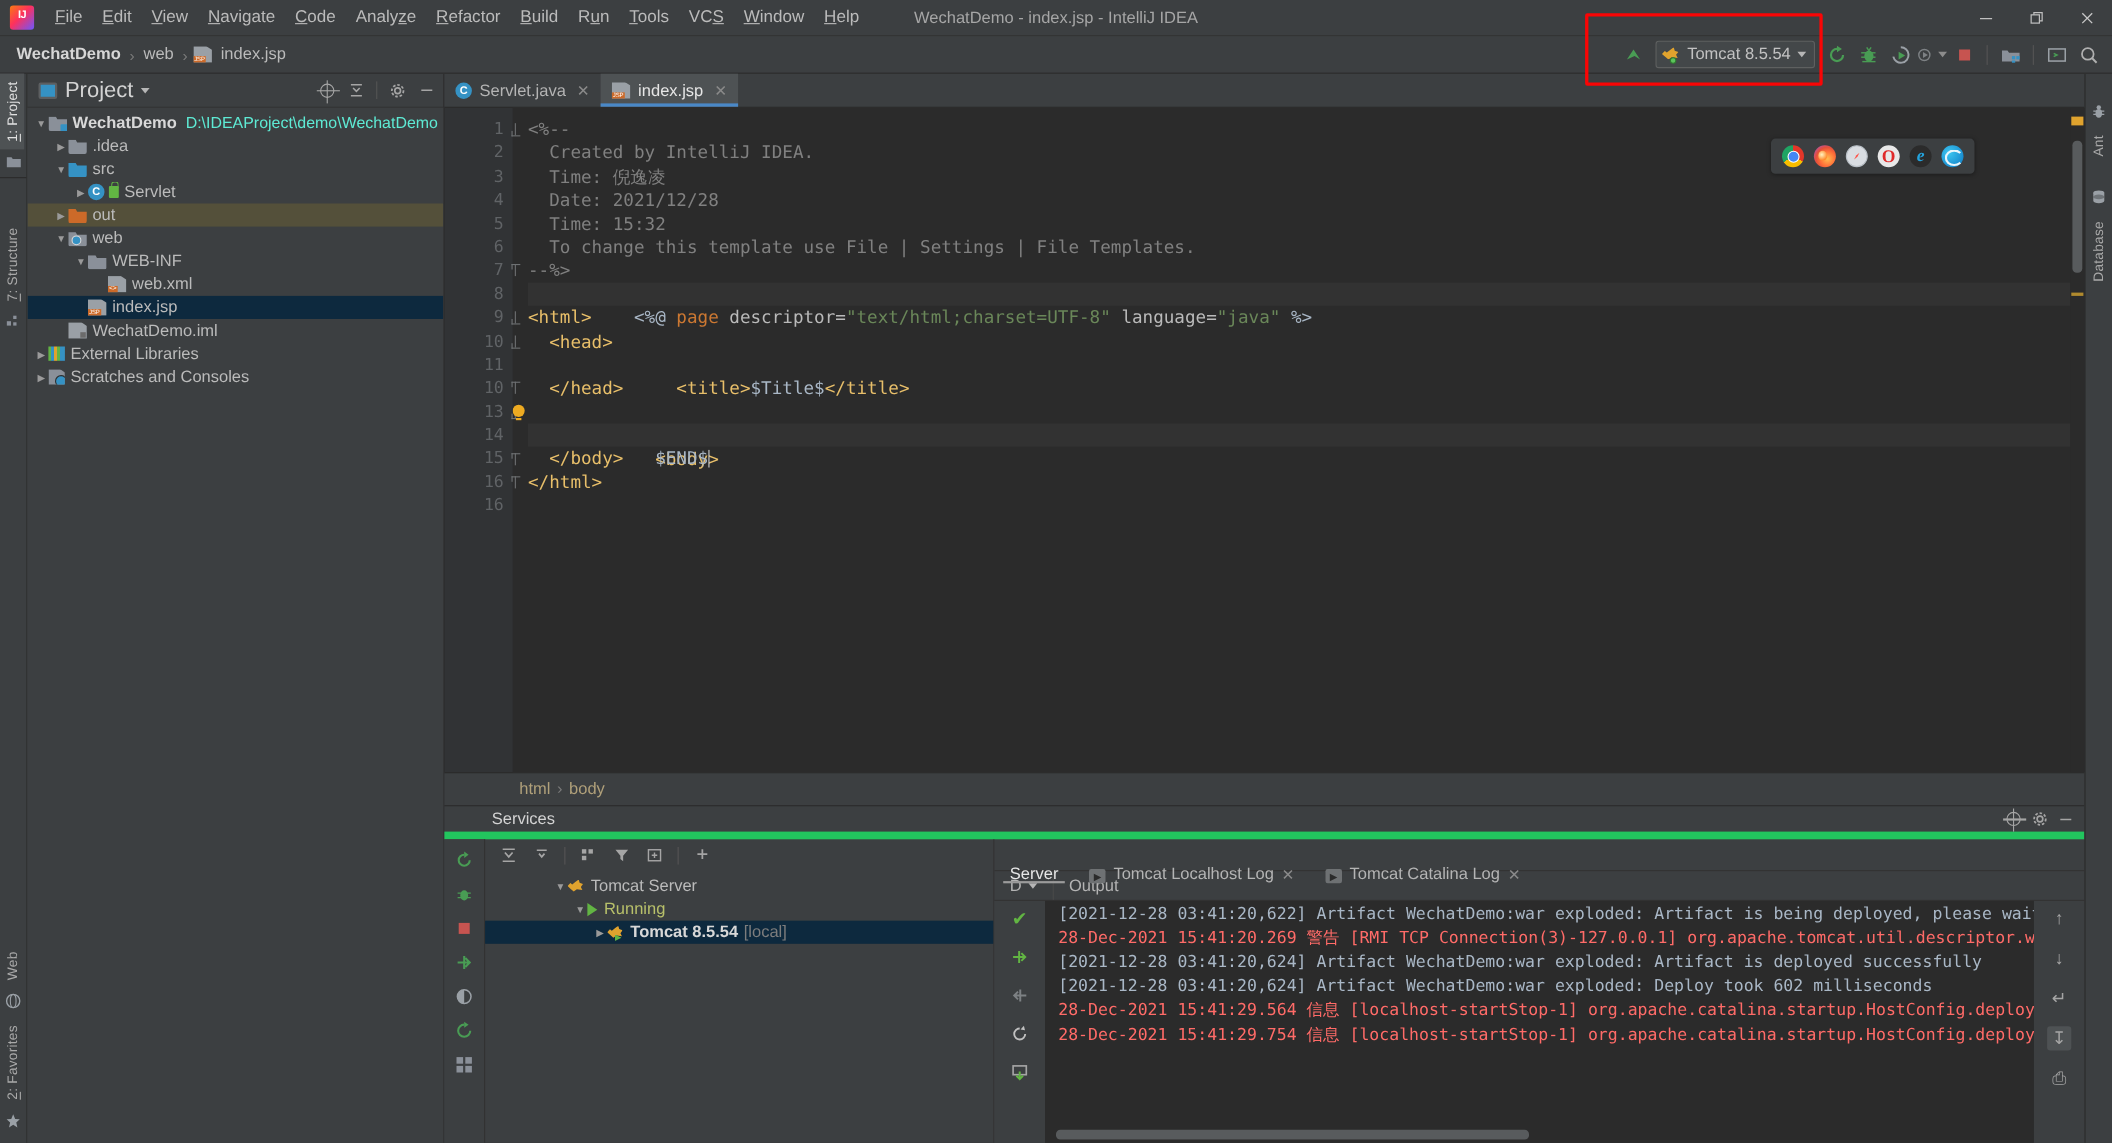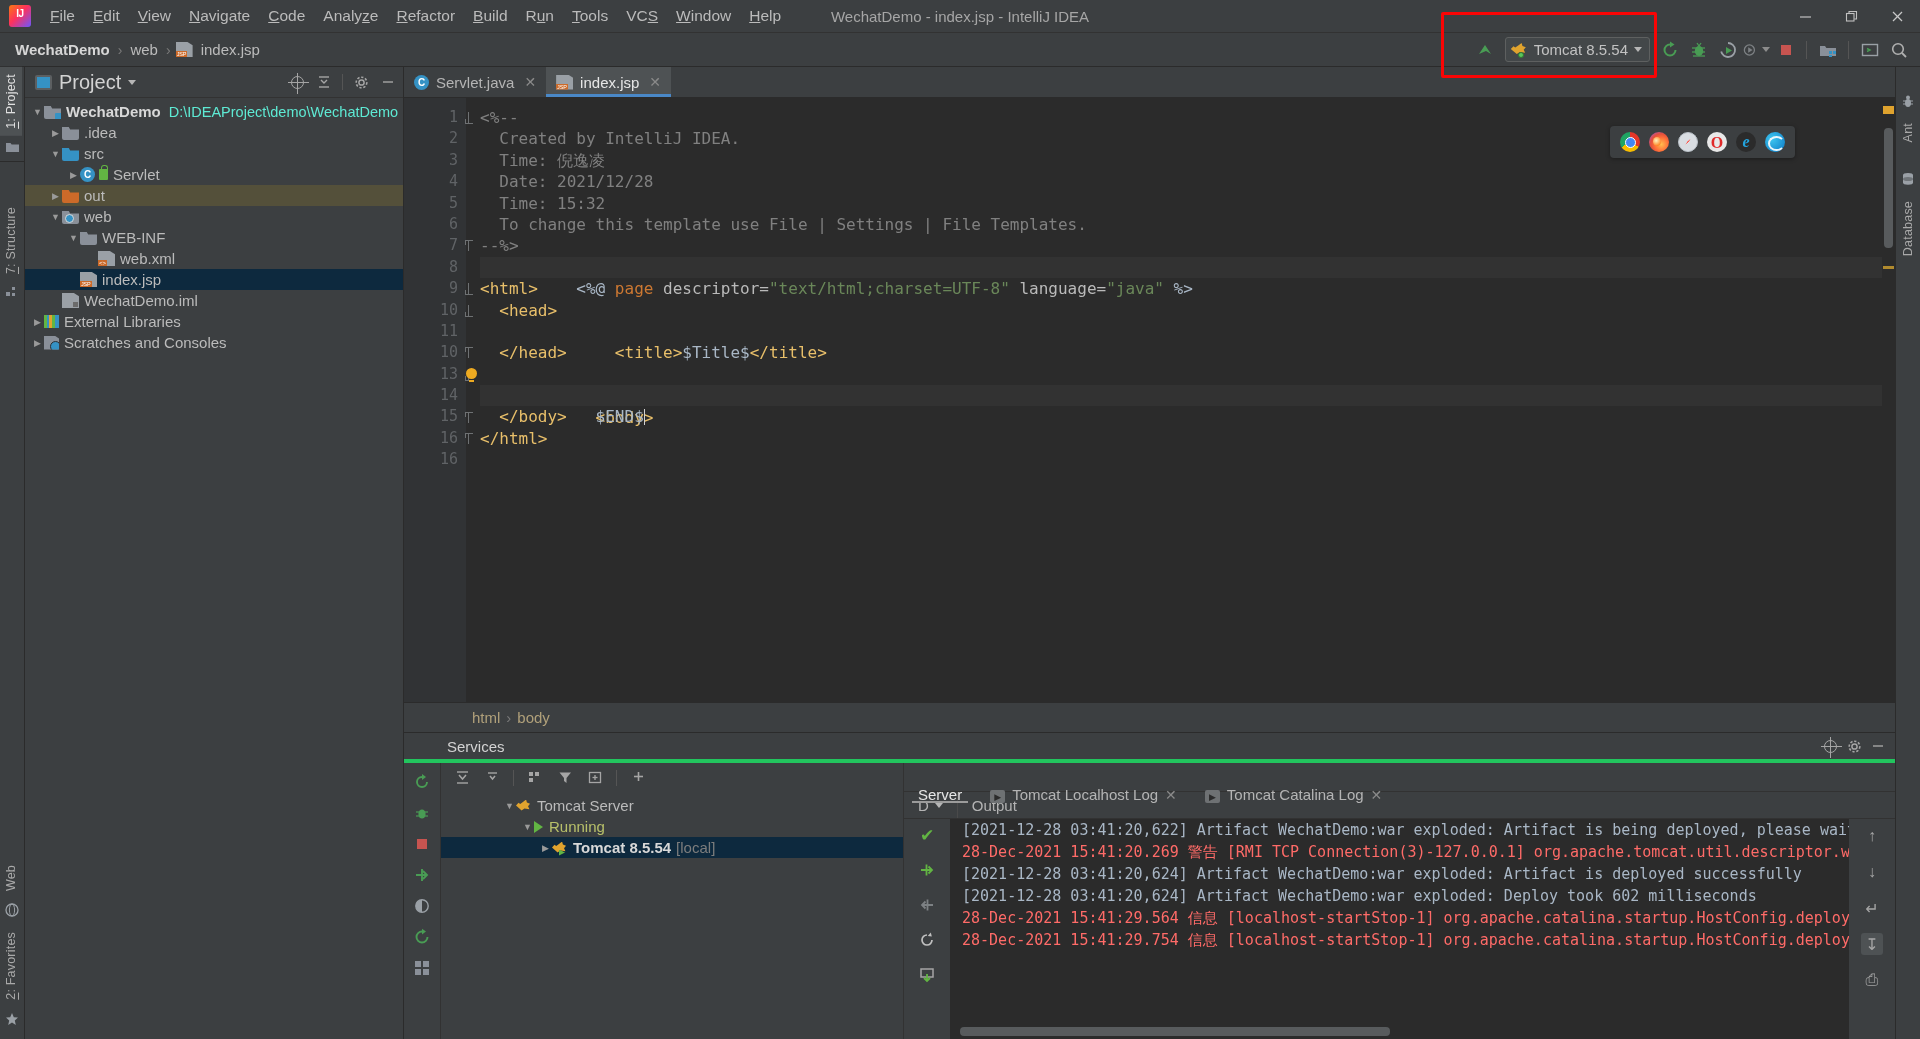--- a/index.html
+++ b/index.html
@@ -231,21 +231,21 @@
   #crumbbar .sep{color:#7a7a7a;}
 
   
   #right-rail{width:25px;background:#3c3f41;flex:none;border-left:1px solid #2b2b2b;
               display:flex;flex-direction:column;align-items:center;}
 
   
   #services{height:307px;background:#3c3f41;display:flex;flex-direction:column;
             border-top:1px solid #2b2b2b;}
   #svc-head{height:30px;display:flex;align-items:center;padding:0 8px 0 43px;
-            border-bottom:4px solid #22c55e;}
+            border-bottom:7px solid #22c55e;}
   #svc-head .t{font-size:15px;color:#d3d3d3;}
   #svc-head .right{margin-left:auto;display:flex;gap:6px;}
   #svc-body{flex:1;display:flex;min-height:0;}
 
   #svc-tool{width:37px;background:#3c3f41;flex:none;display:flex;flex-direction:column;
             align-items:center;padding-top:9px;gap:11px;border-right:1px solid #323232;}
   .svc-ico{width:20px;height:20px;display:flex;align-items:center;justify-content:center;font-size:14px;}
 
   #svc-tree-col{width:463px;flex:none;display:flex;flex-direction:column;border-right:1px solid #323232;}
   #svc-tree-tools{height:29px;display:flex;align-items:center;gap:12px;padding-left:12px;color:#a5a5a5;font-size:13px;}

